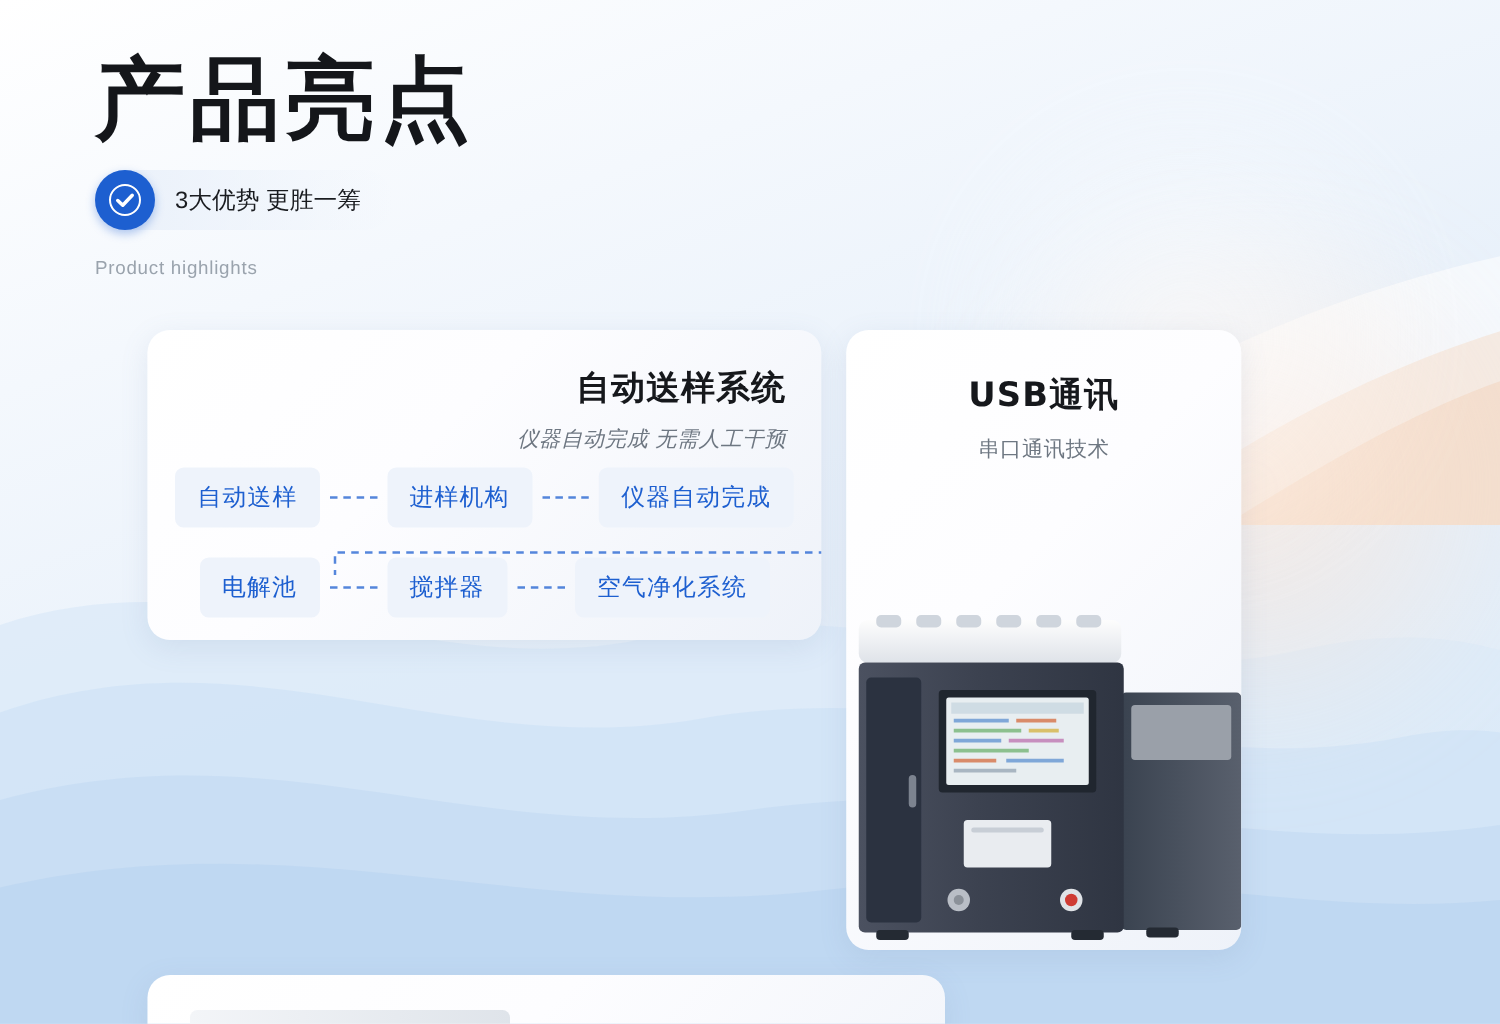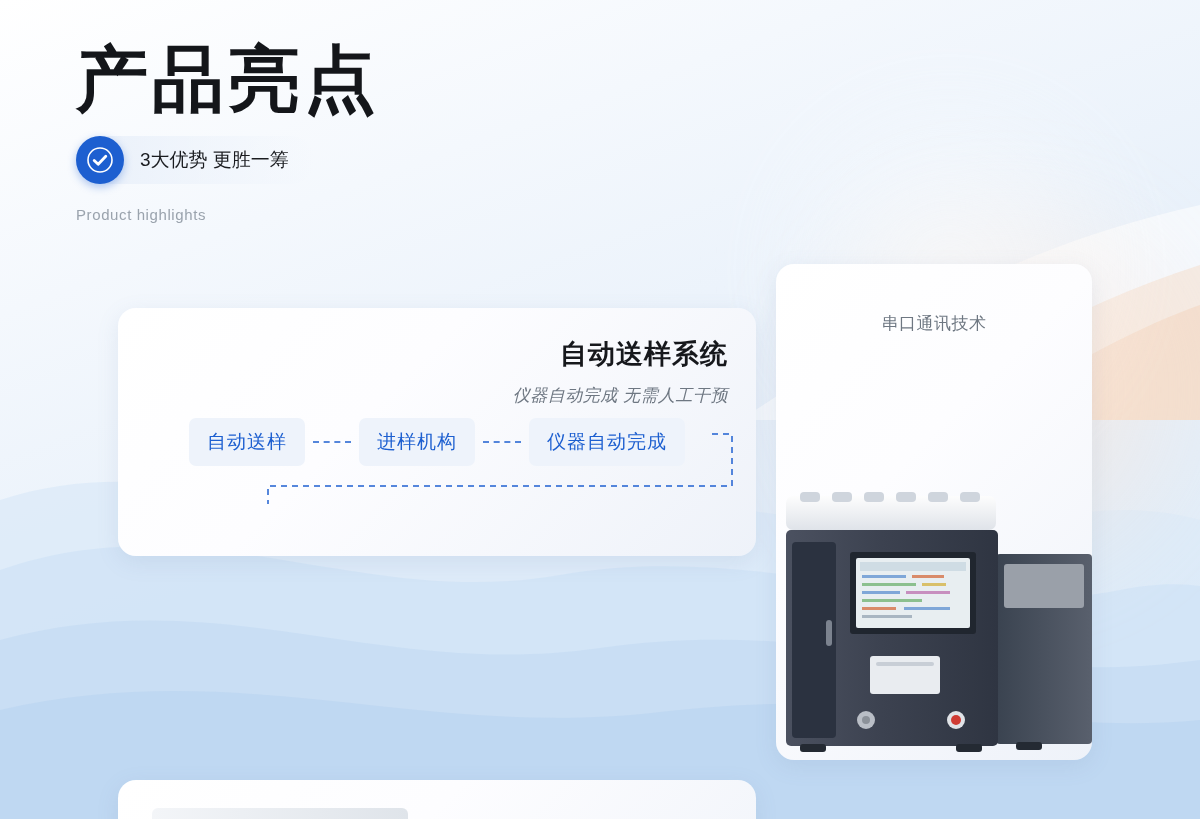--- a/index.html
+++ b/index.html
@@ -47,21 +47,21 @@
 
   
   .cards{position:absolute;left:118px;top:264px;width:974px;}
   .card{
     border-radius:18px;
     background:linear-gradient(135deg,#ffffff 0%,#fdfdff 40%,#eef2f9 100%);
     box-shadow:0 6px 22px rgba(110,135,170,.13);
     position:relative;overflow:hidden;
   }
   .row1{display:flex;gap:20px;}
-  .card-left{width:638px;height:248px;margin-top:44px;}
+  .card-left{width:539px;height:248px;}
   .card-right{width:316px;height:496px;}
   .card-bottom{width:638px;height:228px;margin-top:20px;}
 
   .card-head{position:absolute;right:28px;top:28px;text-align:right;}
   .card-title{
     font-family:"DejaVu Sans","Liberation Sans",sans-serif;
     font-size:27px;font-weight:700;color:#16181c;letter-spacing:1px;
   }
   .card-desc{font-size:17px;color:#6e7782;margin-top:12px;letter-spacing:.5px;font-style:italic;}
 
@@ -140,29 +140,37 @@
       </div>
 
       <div class="flow">
         <div class="flow-row">
           <div class="chip">自动送样</div>
           <div class="dash"></div>
           <div class="chip">进样机构</div>
           <div class="dash"></div>
           <div class="chip">仪器自动完成</div>
         </div>
+        <div class="flow-row">
+          <div class="chip">电解池</div>
+          <div class="dash"></div>
+          <div class="chip">搅拌器</div>
+          <div class="dash"></div>
+          <div class="chip">空气净化系统</div>
+        </div>
 
         <svg width="600" height="110" viewBox="0 0 600 110" style="position:absolute;left:22px;top:8px;pointer-events:none">
           <path d="M572,8 L592,8 L592,60 L128,60 L128,78" fill="none" stroke="#1d5fd0" stroke-width="2" stroke-dasharray="6 5" opacity=".75"></path>
         </svg>
       </div>
     </div>
 
     <div class="card card-right">
       <div class="right-head">
+        <div class="right-title">USB通讯</div>
         <div class="right-desc">串口通讯技术</div>
       </div>
 
       <svg class="dev-right" width="336" height="270" viewBox="0 0 336 270">
         <defs>
           <linearGradient id="bodyG" x1="0" y1="0" x2="1" y2="0">
             <stop offset="0" stop-color="#4b5160"></stop>
             <stop offset=".45" stop-color="#3c4250"></stop>
             <stop offset="1" stop-color="#2f3542"></stop>
           </linearGradient>

